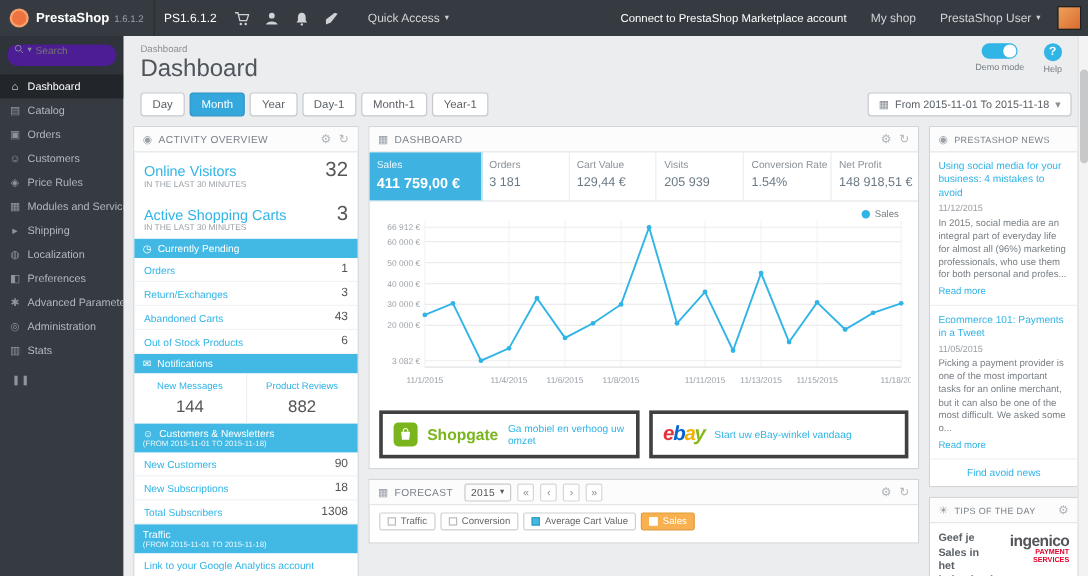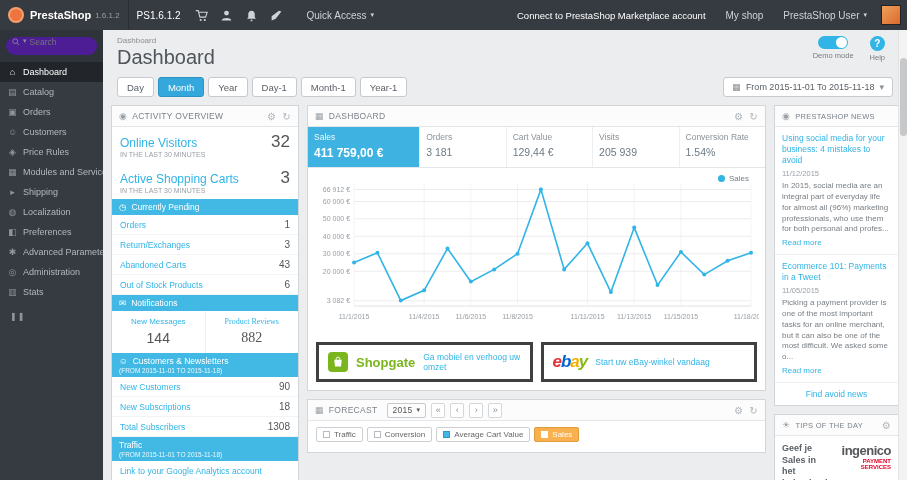--- a/index.html
+++ b/index.html
@@ -83,21 +83,21 @@
     align-items:center; gap:5px; }
   .bluebar.two { display:block; }
   .bluebar .bb-range { font-size:6.5px; opacity:.9; margin-top:1px; }
   .bb-main { display:flex; align-items:center; gap:5px; }
   .arow { display:flex; justify-content:space-between; padding:4px 8px; border-bottom:1px solid #f2f3f5;
     align-items:center; }
   .arow .lbl { color:#31b4e6; font-size:8.5px; cursor:pointer; }
   .arow .val { color:#555; font-size:10px; }
   .notif-cells { display:flex; }
   .ncell { flex:1; text-align:center; padding:6px 4px 7px; cursor:pointer; }
-  .ncell + .ncell { border-left:1px solid #eef0f1;font-family:Liberation Serif, serif; }
+  .ncell + .ncell { border-left:1px solid #eef0f1; }
   .ncell .lbl { color:#31b4e6; font-size:8px; display:block; }
   .ncell .val { color:#555; font-size:14px; font-weight:300; margin-top:4px; }
   .ga-row { padding:5px 8px; color:#31b4e6; font-size:8.5px; cursor:pointer; }
 
   
   .kpi-row { display:flex; border-bottom:1px solid #e4e7e9; }
   .kpi { flex:1; padding:5px 6px 7px; border-right:1px solid #eceeef; cursor:pointer; overflow:hidden;
     white-space:nowrap; }
   .kpi:last-child { border-right:0; }
   .kpi .lbl { font-size:8.5px; color:#8a9298; }
@@ -411,20 +411,24 @@
             <div class="lbl">Cart Value</div>
             <div class="val">129,44 €</div>
           </div>
           <div class="kpi">
             <div class="lbl">Visits</div>
             <div class="val">205 939</div>
           </div>
           <div class="kpi">
             <div class="lbl">Conversion Rate</div>
             <div class="val">1.54%</div>
+          </div>
+          <div class="kpi">
+            <div class="lbl">Net Profit</div>
+            <div class="val">148 918,51 €</div>
           </div>
         </div>
         <div class="chart-wrap">
           <div class="chart-legend">
             <span class="dot"></span>
             <span>Sales</span>
           </div>
           <div class="chart-box">
               <svg viewBox="0 0 444 160" preserveAspectRatio="none">
                 <line x1="40" y1="10" x2="40" y2="132" stroke="#f3f4f5"></line>

